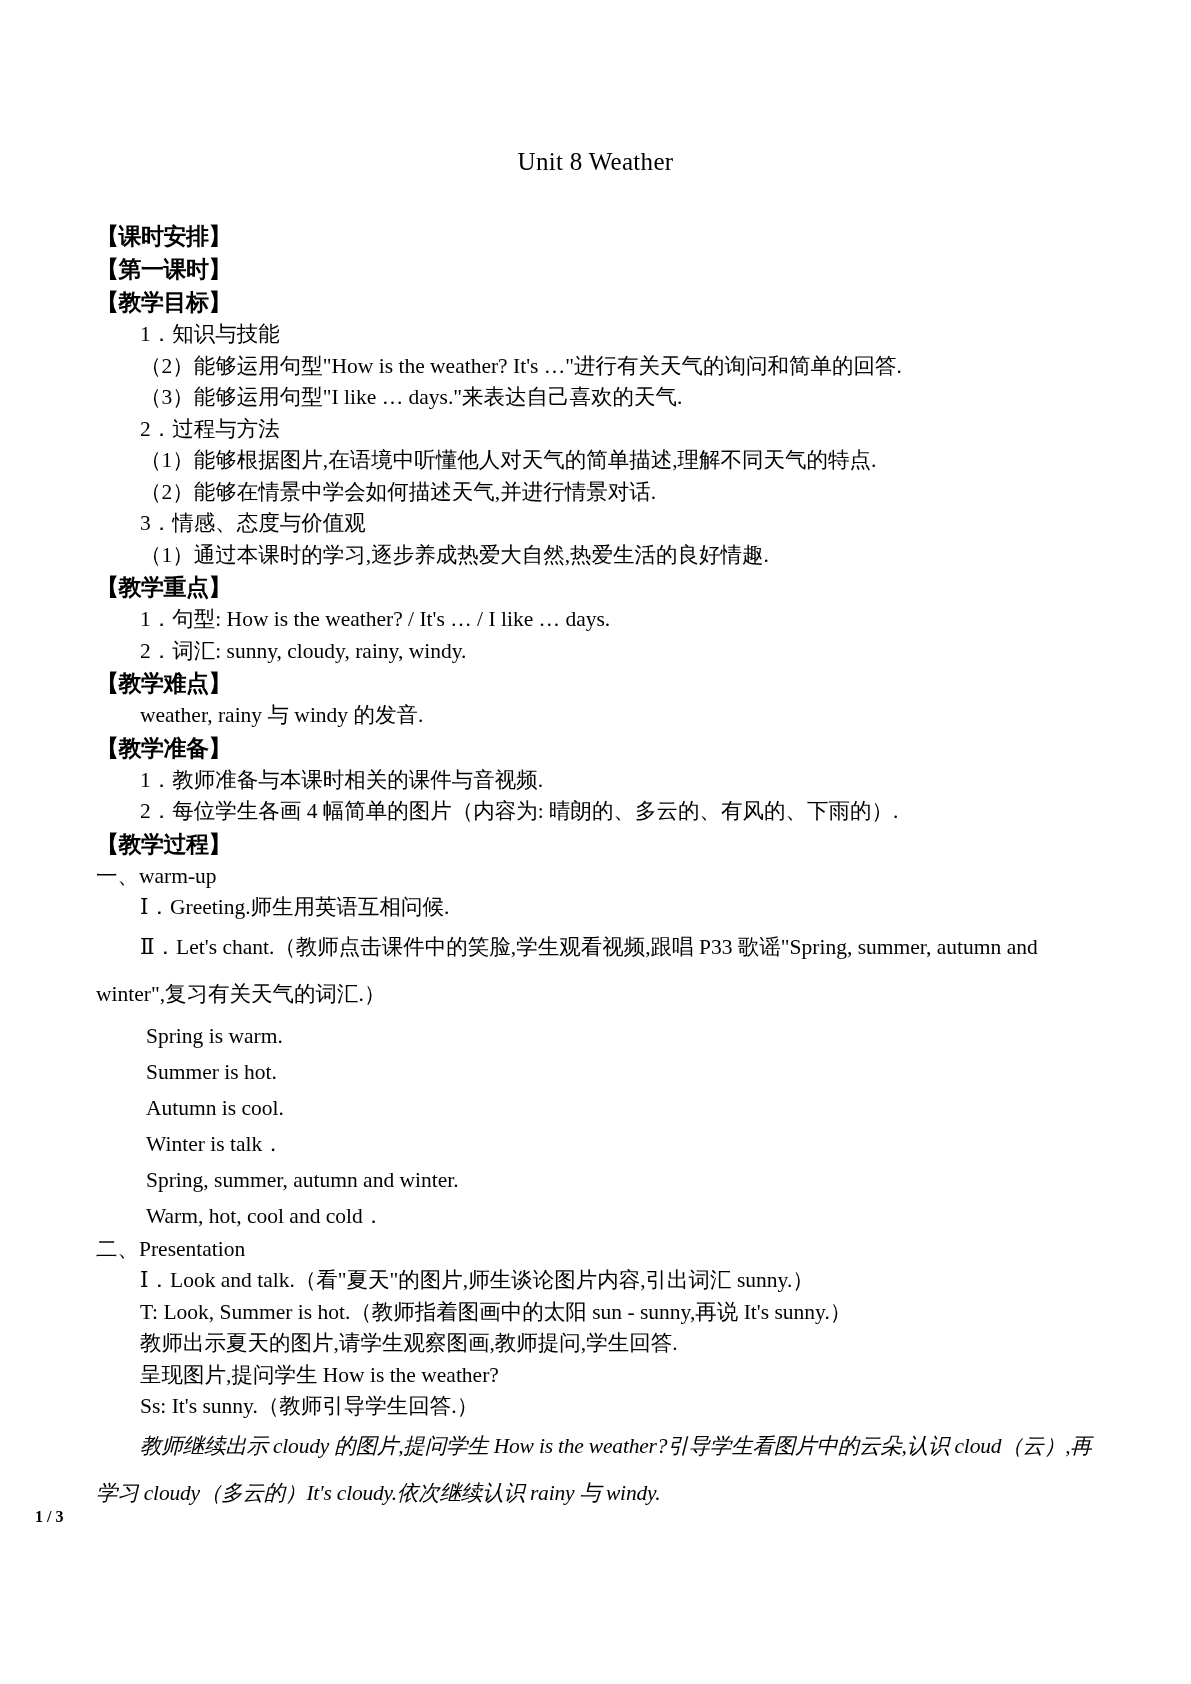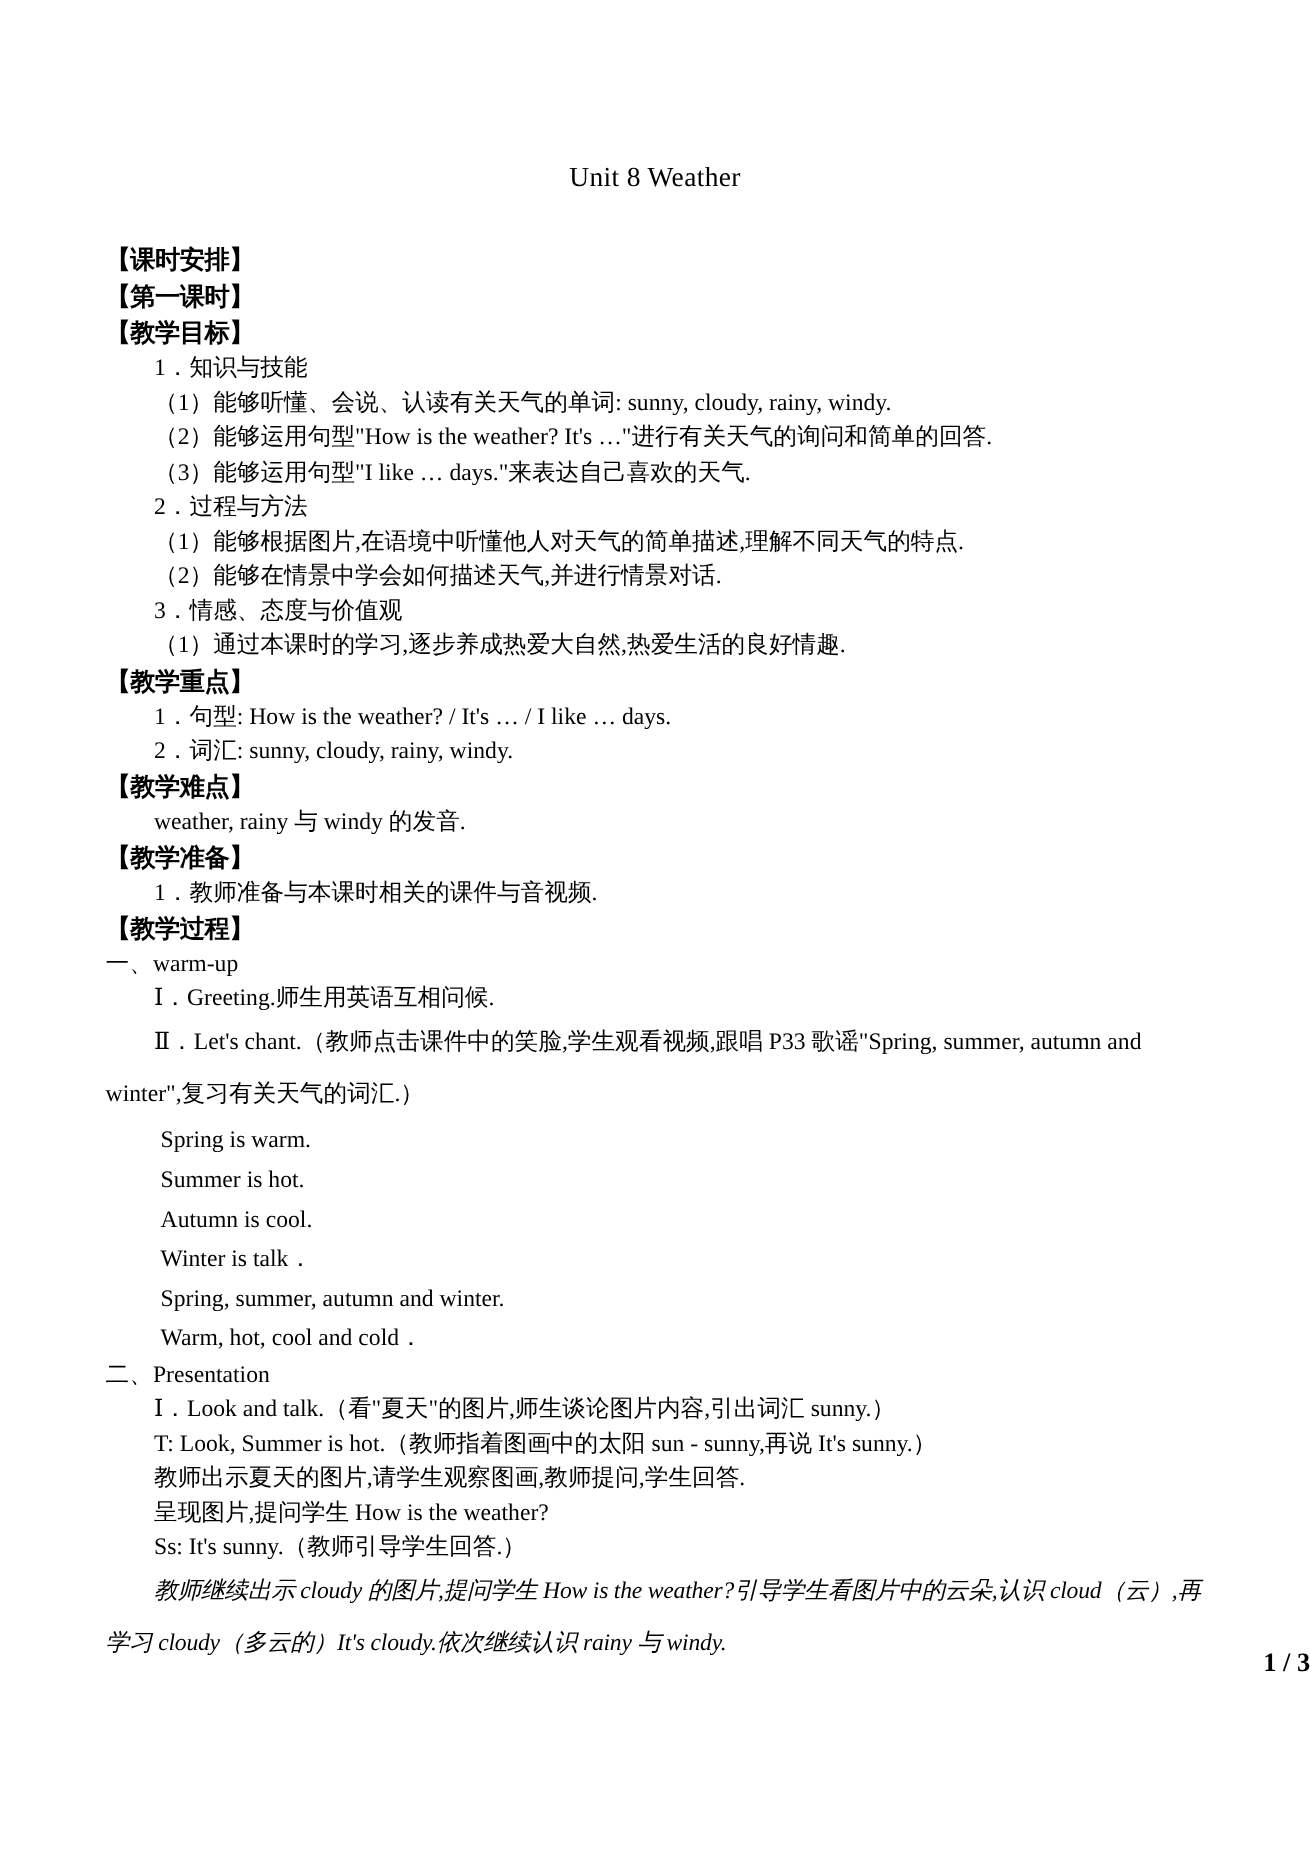--- a/index.html
+++ b/index.html
@@ -58,59 +58,60 @@
   .hang {
     padding-left: 0;
     text-indent: 44px;
     line-height: 47px;
   }
   .footer {
     position: absolute;
     left: 0;
     right: 0;
     bottom: 158px;
-    text-align: right;
-    font-size: 24px;
+    text-align: left;
+    font-size: 16px;
     font-weight: bold;
+    padding-left: 35px;
   }
   .tight { letter-spacing: -0.2px; font-style: italic; }
 </style>
 </head>
 <body>
 
 <div class="page">
 
   <h1 class="doc-title">Unit 8 Weather</h1>
 
   <div class="body-block">
 
     <div class="sect-head">【课时安排】</div>
 
     <div class="sect-head">【第一课时】</div>
 
     <div class="sect-head">【教学目标】</div>
     <div class="lvl1">1．知识与技能</div>
-    <div class="lvl1">（1）能够听懂、会说、认读有关天气的单词: sunny, cloudy, rainy, windy.</div>
     <div class="lvl1">（2）能够运用句型"How is the weather? It's …"进行有关天气的询问和简单的回答.</div>
     <div class="lvl1">（3）能够运用句型"I like … days."来表达自己喜欢的天气.</div>
     <div class="lvl1">2．过程与方法</div>
     <div class="lvl1">（1）能够根据图片,在语境中听懂他人对天气的简单描述,理解不同天气的特点.</div>
     <div class="lvl1">（2）能够在情景中学会如何描述天气,并进行情景对话.</div>
     <div class="lvl1">3．情感、态度与价值观</div>
     <div class="lvl1">（1）通过本课时的学习,逐步养成热爱大自然,热爱生活的良好情趣.</div>
 
     <div class="sect-head">【教学重点】</div>
     <div class="lvl1">1．句型: How is the weather? / It's … / I like … days.</div>
     <div class="lvl1">2．词汇: sunny, cloudy, rainy, windy.</div>
 
     <div class="sect-head">【教学难点】</div>
     <div class="lvl1">weather, rainy 与 windy 的发音.</div>
 
     <div class="sect-head">【教学准备】</div>
     <div class="lvl1">1．教师准备与本课时相关的课件与音视频.</div>
+    <div class="lvl1">2．每位学生各画 4 幅简单的图片（内容为: 晴朗的、多云的、有风的、下雨的）.</div>
 
     <div class="sect-head">【教学过程】</div>
 
     <div class="flush">一、warm-up</div>
     <div class="lvl1">Ⅰ．Greeting.师生用英语互相问候.</div>
     <div class="hang">Ⅱ．Let's chant.（教师点击课件中的笑脸,学生观看视频,跟唱 P33 歌谣"Spring, summer, autumn and winter",复习有关天气的词汇.）</div>
 
     <div class="chant">Spring is warm.</div>
     <div class="chant">Summer is hot.</div>
     <div class="chant">Autumn is cool.</div>

